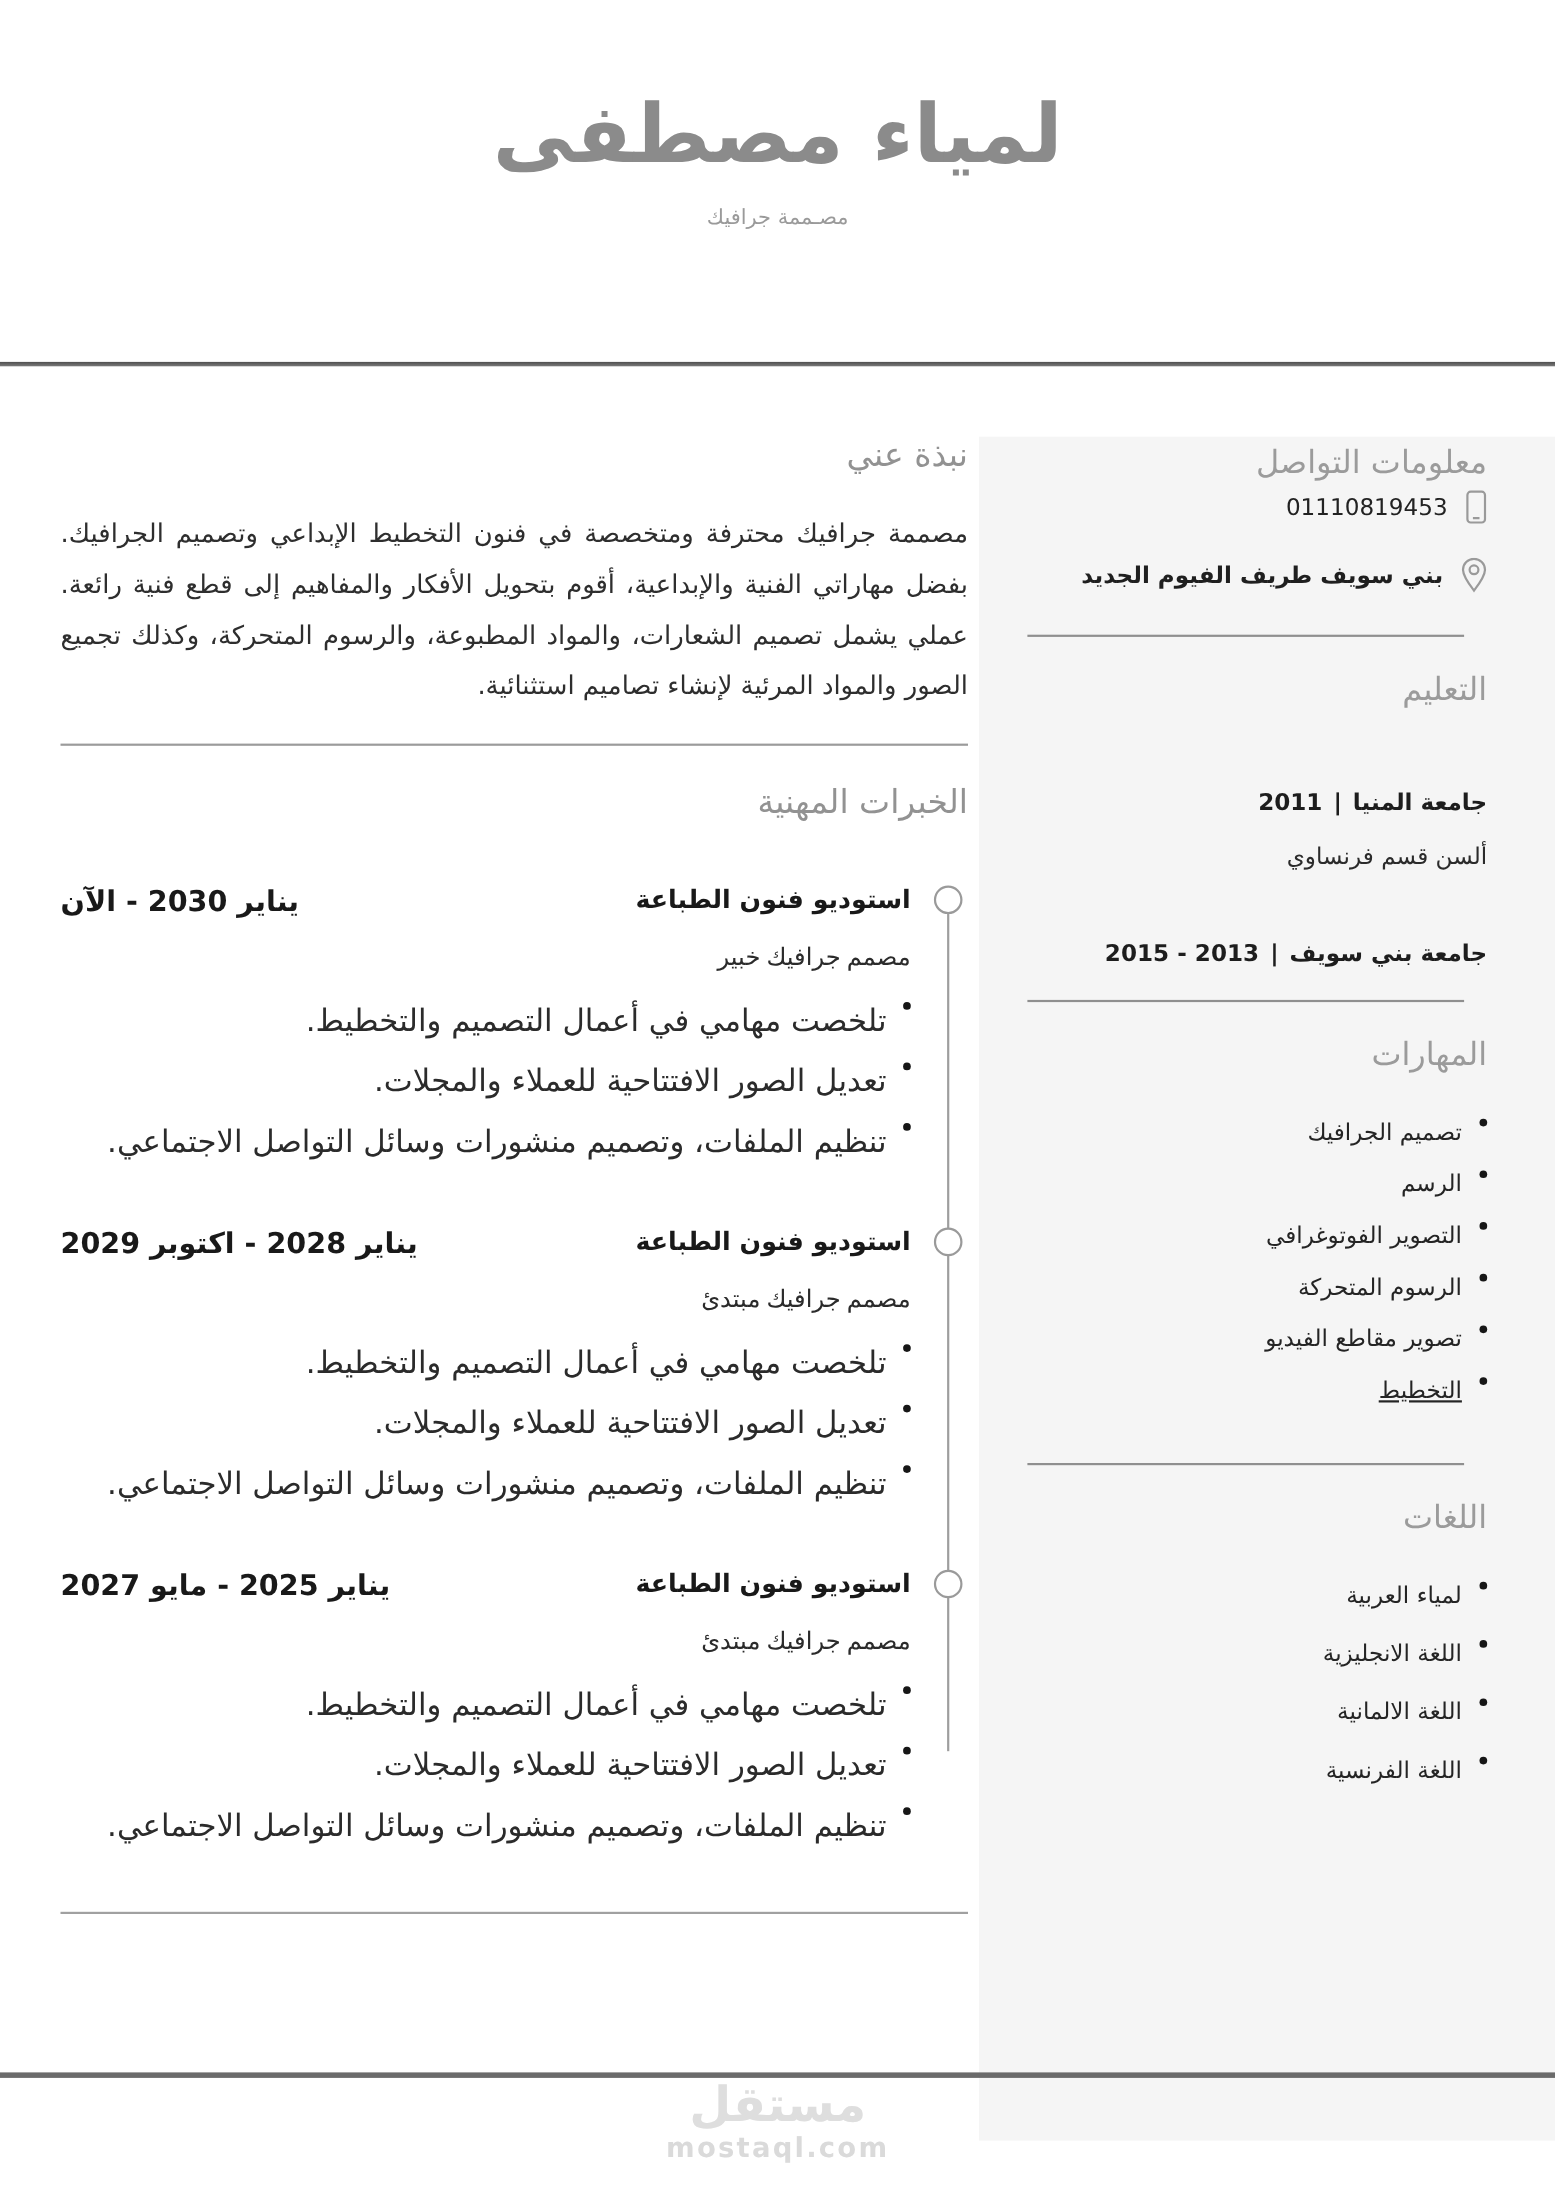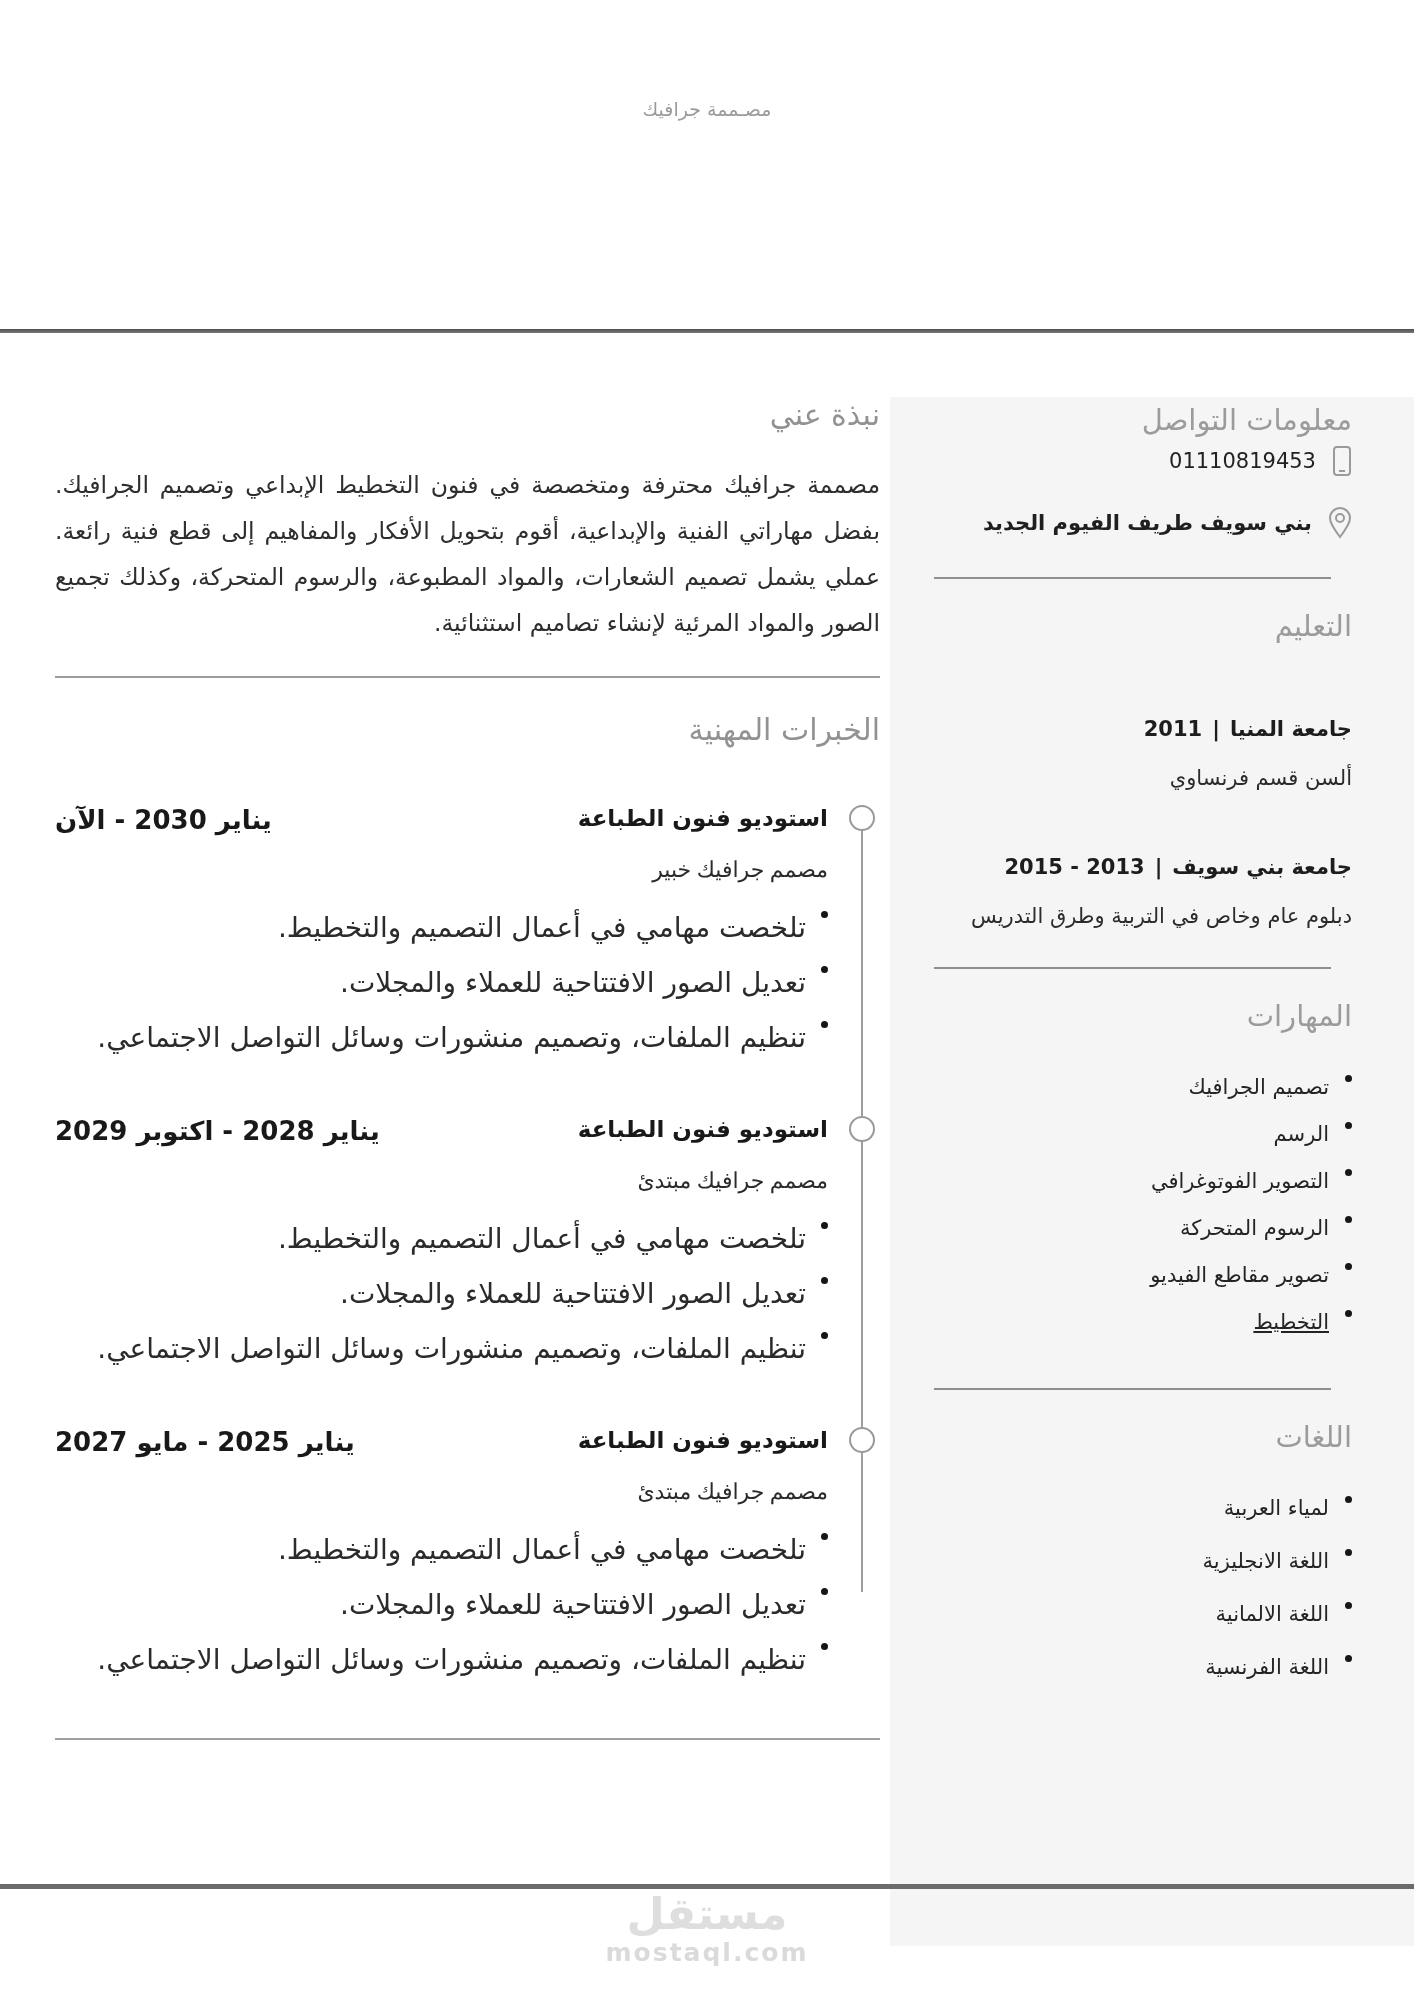--- a/index.html
+++ b/index.html
@@ -58,20 +58,21 @@
   
   .bottom-rule{position:absolute;top:1884px;left:0;width:100%;height:5px;background:#6b6b6b;z-index:2;}
   .watermark{position:absolute;top:1890px;left:0;right:0;text-align:center;z-index:3;}
   .wm-logo{font-size:44px;font-weight:bold;color:#dedede;line-height:1.1;margin:0;}
   .wm-domain{font-size:25px;font-weight:bold;color:#dadada;letter-spacing:2px;direction:ltr;}
 </style>
 </head>
 <body>
 
 <div class="header">
+  <h1 class="name">لمياء مصطفى</h1>
   <div class="job-title">مصـممة جرافيك</div>
 </div>
 <div class="top-rule"></div>
 
 <aside class="sidebar">
 
   <h2 class="side-heading">معلومات التواصل</h2>
 
   <div class="contact-row phone-row">
     <span class="icon">
@@ -101,21 +102,20 @@
     <div class="edu-title">
       <span>جامعة المنيا</span><span class="edu-sep">|</span><span>2011</span>
     </div>
     <div class="edu-desc">ألسن قسم فرنساوي</div>
   </div>
 
   <div class="edu-item-2">
     <div class="edu-title">
       <span>جامعة بني سويف</span><span class="edu-sep">|</span><span>2013 - 2015</span>
     </div>
-    <div class="edu-desc">دبلوم عام وخاص في التربية وطرق التدريس</div>
   </div>
 
   <hr class="side-rule" style="margin-top:30px;">
 
   <h2 class="side-heading heading-mt">المهارات</h2>
   <ul class="side-list">
       <li>
         <span class="dot"></span>
         <span>تصميم الجرافيك</span>
       </li>

